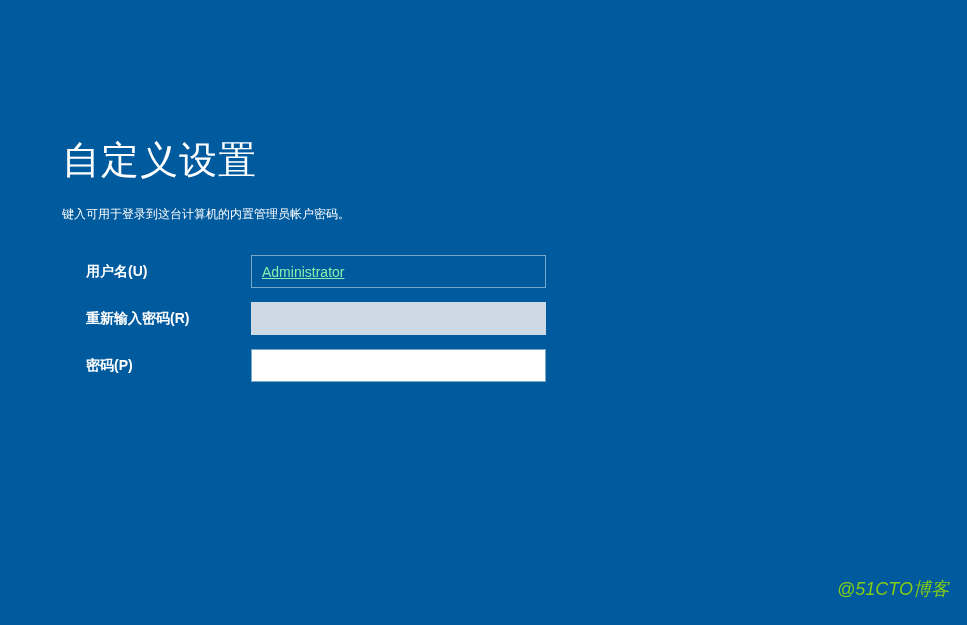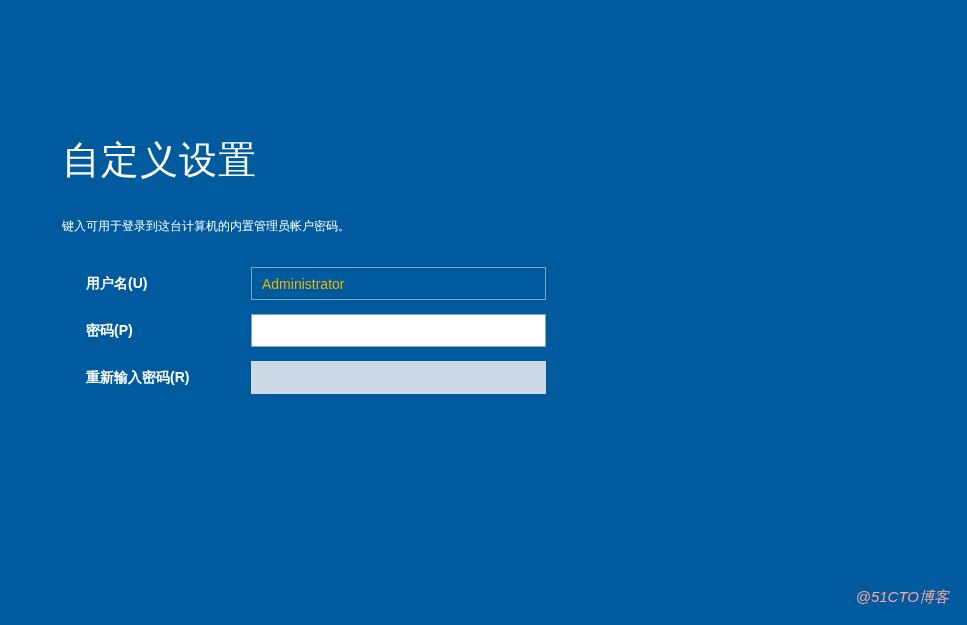--- a/index.html
+++ b/index.html
@@ -17,21 +17,21 @@
       position: relative;
     }
     .container {
       padding-top: 135px;
       padding-left: 62px;
     }
     .page-title {
       font-size: 38px;
       font-weight: 300;
       letter-spacing: 1px;
-      margin-bottom: 32px;
+      margin-bottom: 20px;
     }
     .instruction {
       font-size: 12px;
       font-weight: 400;
       margin-bottom: 32px;
     }
     .form-row {
       display: flex;
       align-items: center;
       margin-bottom: 14px;
@@ -48,55 +48,56 @@
       height: 33px;
       border: 1px solid #7aa8c8;
       background-color: #ffffff;
       padding: 0 10px;
       font-size: 14px;
       font-family: inherit;
       outline: none;
     }
     .text-input.readonly {
       background-color: transparent;
-      color: #eab308;
+      color: #86efac;
       border: 1px solid #7aa8c8;
+      text-decoration: underline;
     }
     .text-input.focused {
       background-color: #ffffff;
     }
     .text-input.inactive {
       background-color: #cdd9e5;
       border: 1px solid #cdd9e5;
     }
     .watermark {
       position: absolute;
-      bottom: 18px;
+      bottom: 24px;
       right: 18px;
-      color: #fca5a5;
-      font-size: 15px;
+      color: #84cc16;
+      font-size: 18px;
       font-style: italic;
     }
   </style>
 </head>
 <body>
 
 <div class="container">
   <h1 class="page-title">自定义设置</h1>
   <p class="instruction">键入可用于登录到这台计算机的内置管理员帐户密码。</p>
 
   <div class="form-row">
     <label class="form-label">用户名(U)</label>
     <input type="text" class="text-input readonly" readonly="" value="Administrator" style="">
   </div>
 
   <div class="form-row">
-    <label class="form-label">密码(P)</label>
-    <input type="password" class="text-input focused" value="" style="">
+    <label class="form-label">重新输入密码(R)</label>
+    <input type="password" class="text-input inactive" value="" style="">
   </div>
 
   <div class="form-row">
-    <label class="form-label">重新输入密码(R)</label>
-    <input type="password" class="text-input inactive" value="" style="">
+    <label class="form-label">密码(P)</label>
+    <input type="password" class="text-input focused" value="" style="">
   </div>
 </div>
 
 <div class="watermark">@51CTO博客</div>
 
 </body></html>

